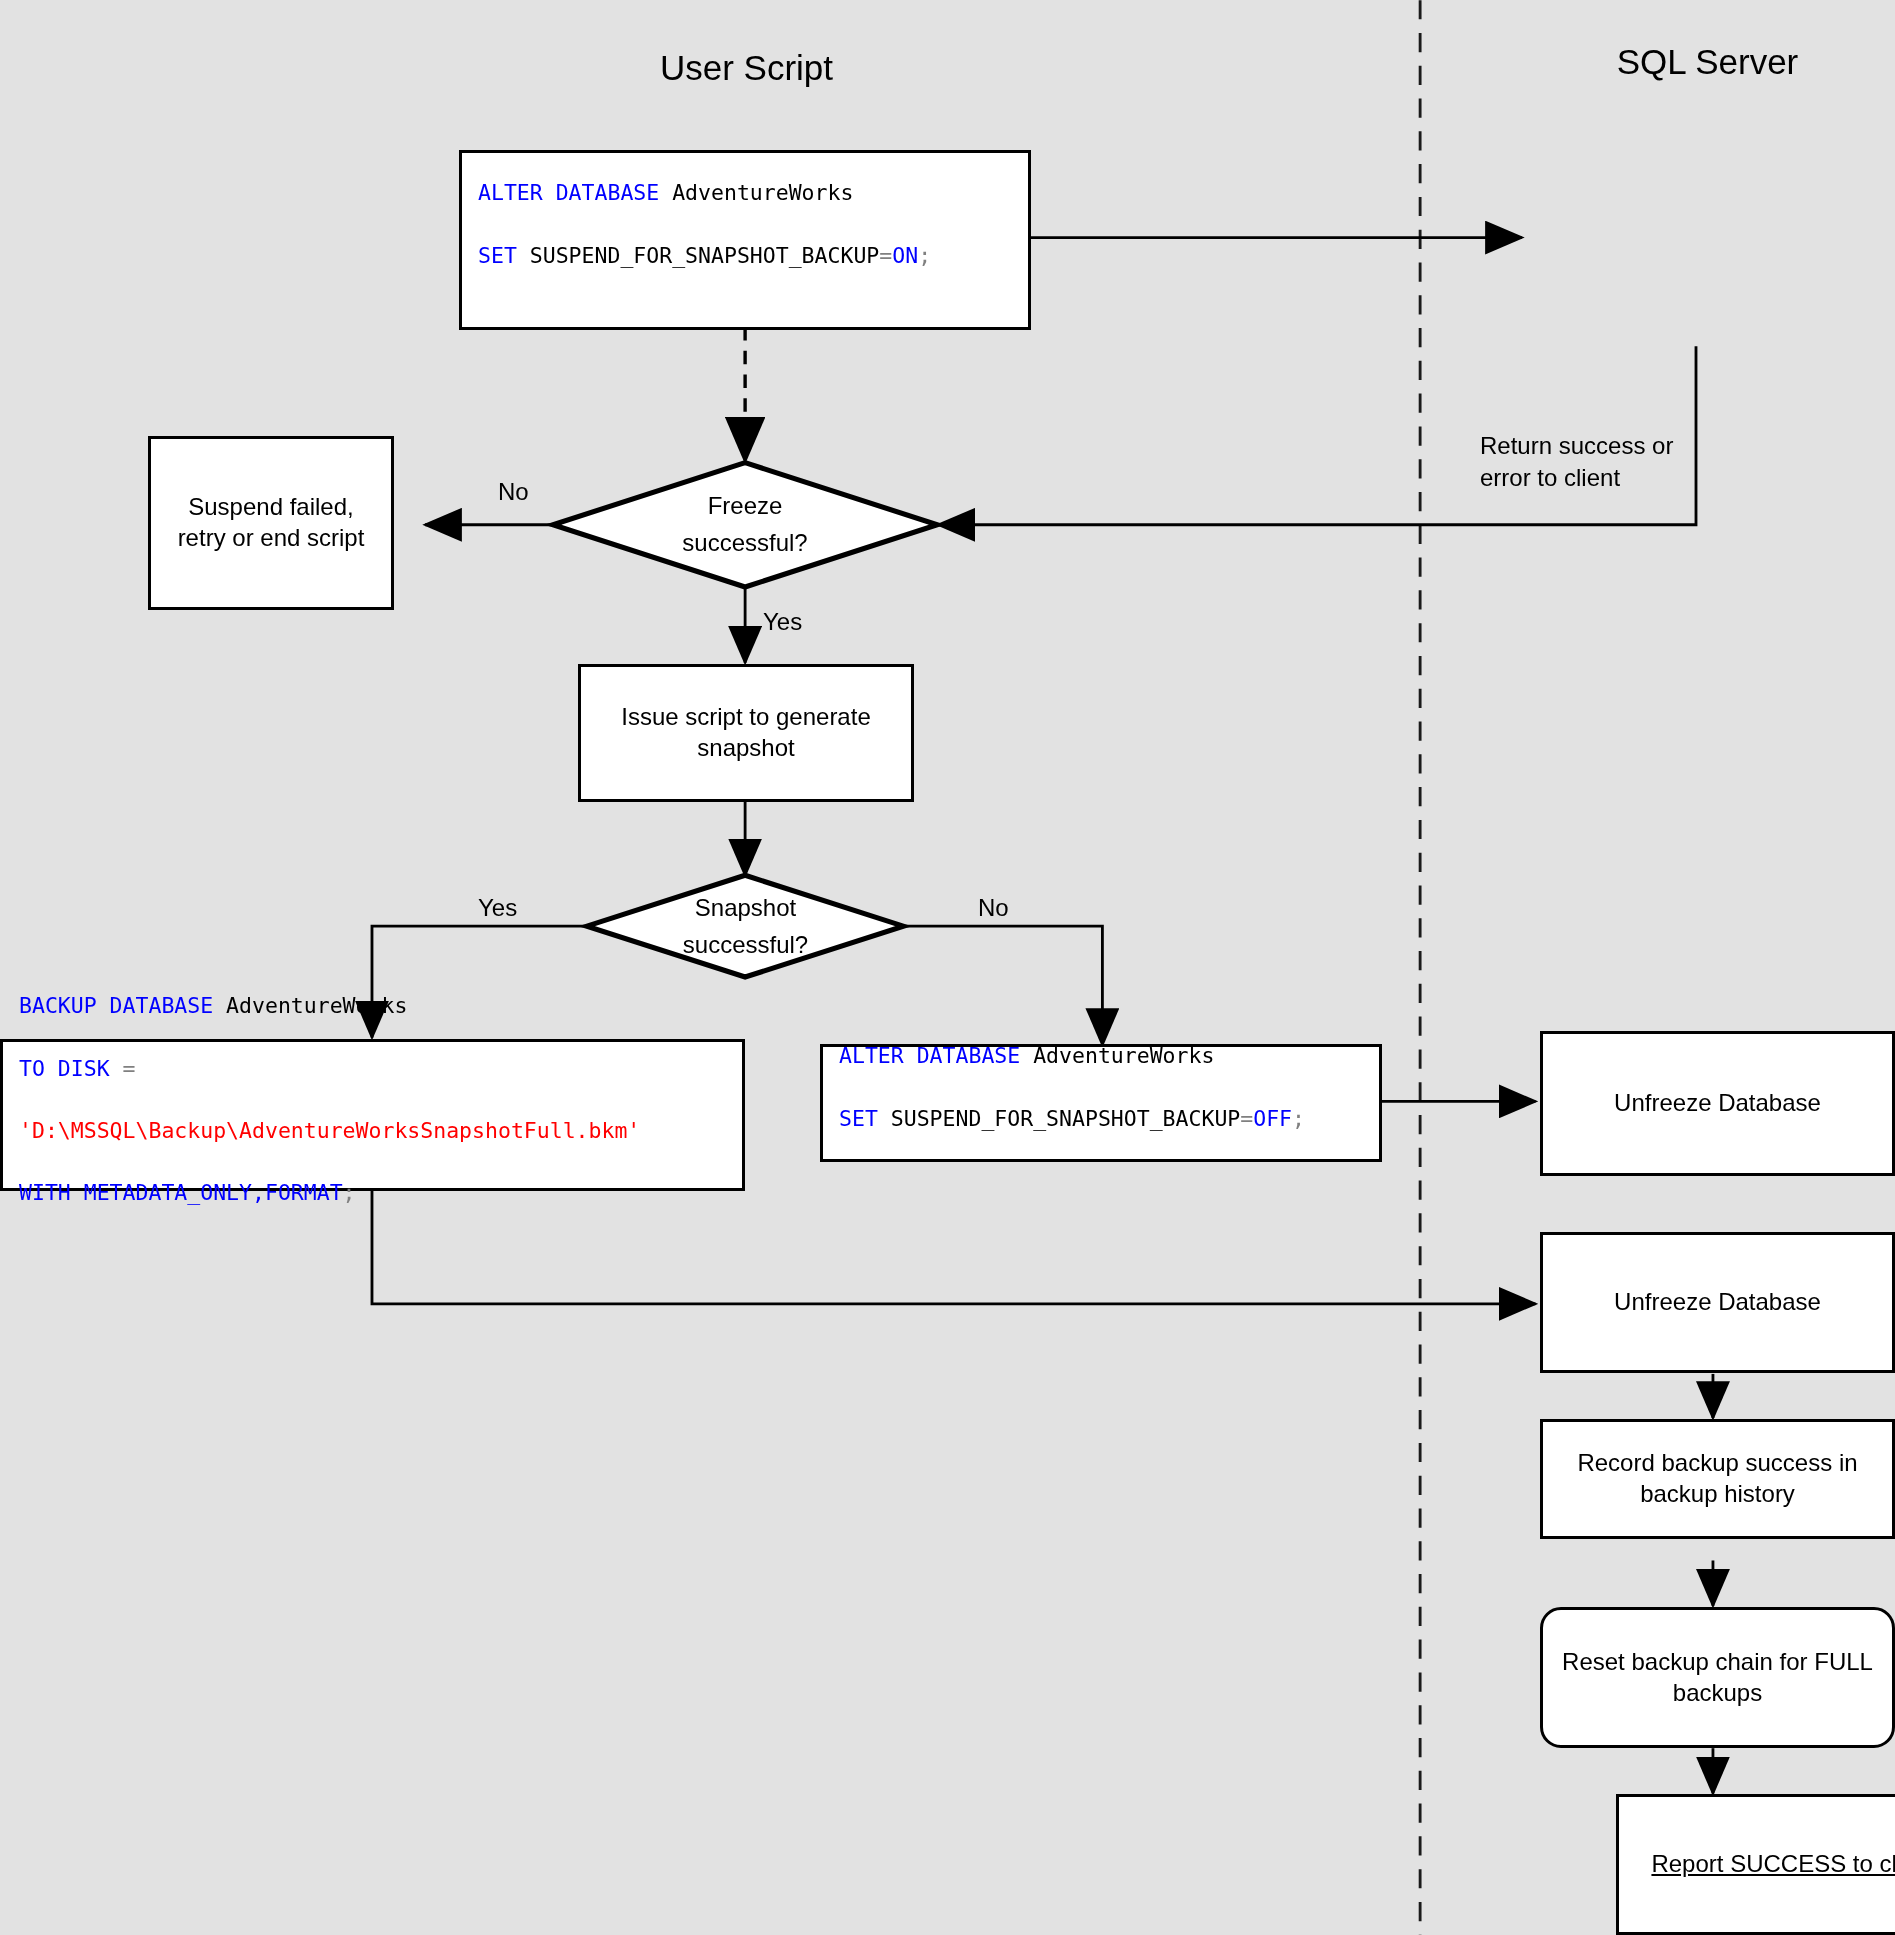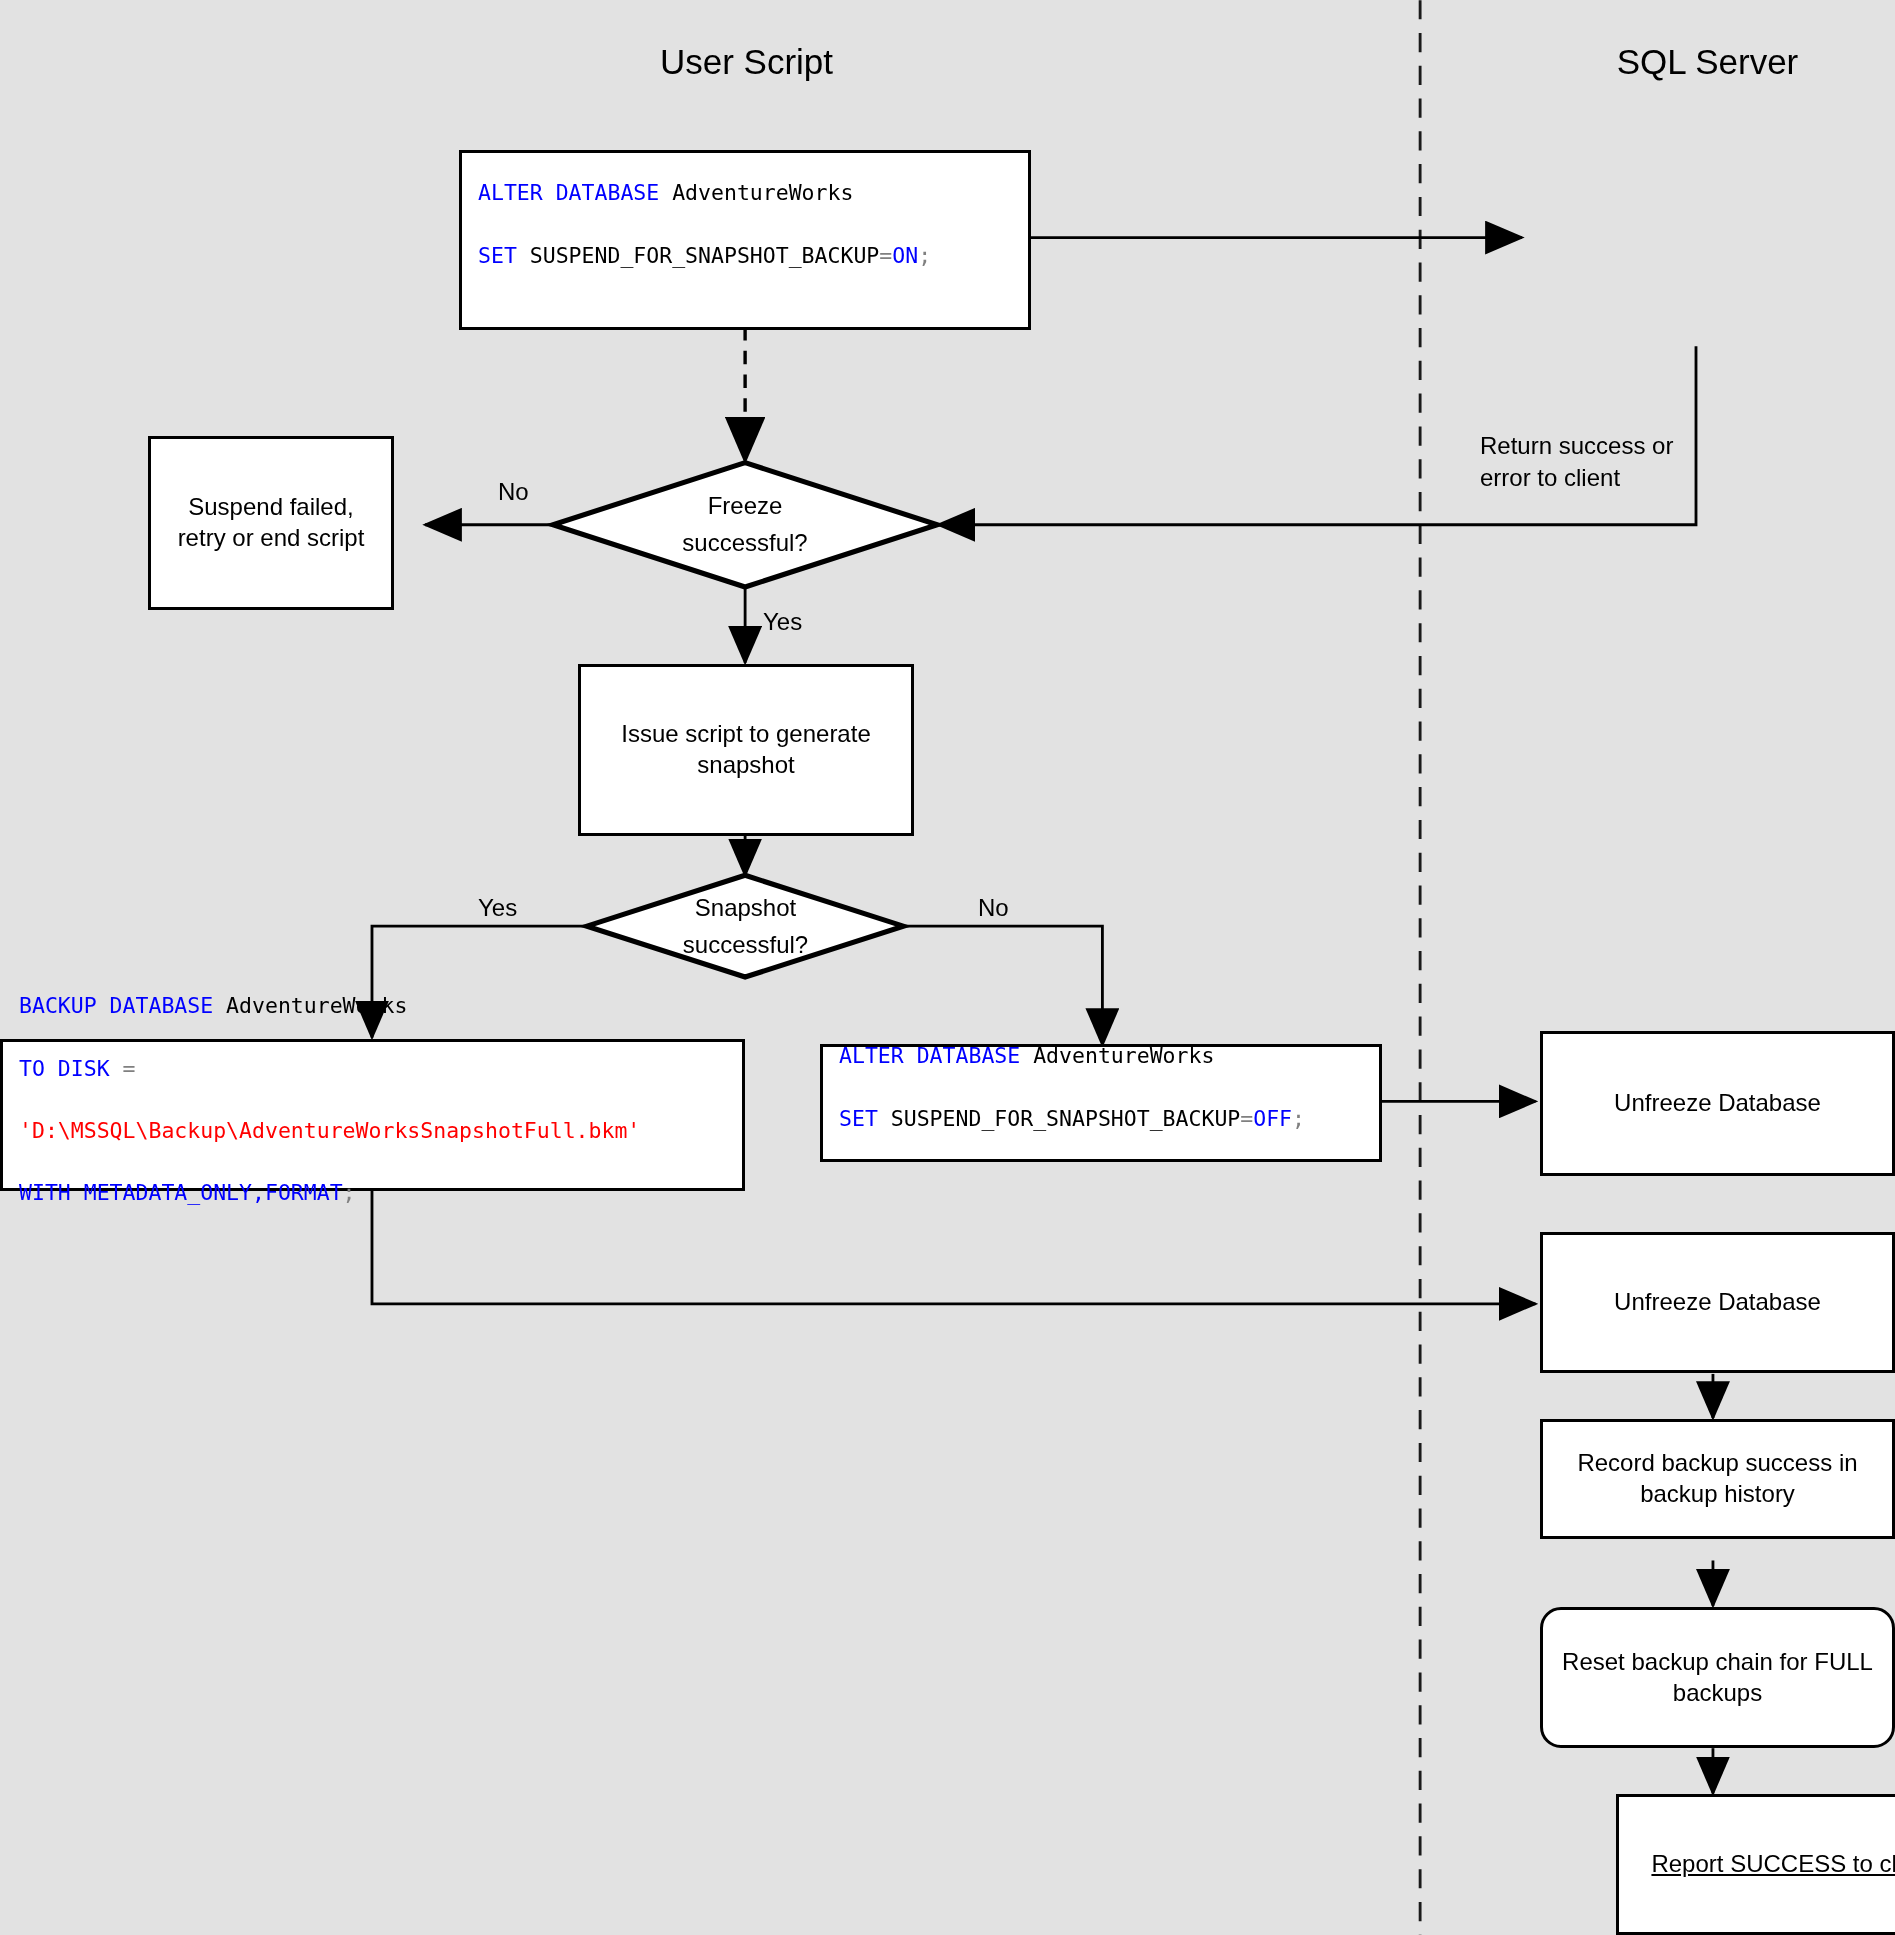--- a/index.html
+++ b/index.html
@@ -125,21 +125,21 @@
     <path d="M 3030,2430 L 3030,2508" fill="none" stroke="#000" stroke-width="5" marker-end="url(#ah)"></path>
 
     <path d="M 3030,2760 L 3030,2840" fill="none" stroke="#000" stroke-width="5" marker-end="url(#ah)"></path>
 
     <path d="M 3030,3092 L 3030,3172" fill="none" stroke="#000" stroke-width="5" marker-end="url(#ah)"></path>
 
     <polygon points="1318,818 1658,928 1318,1038 978,928" fill="#ffffff" stroke="#000000" stroke-width="9"></polygon>
     <polygon points="1318,1548 1598,1638 1318,1728 1038,1638" fill="#ffffff" stroke="#000000" stroke-width="9"></polygon>
   </svg>
 
-  <div class="swimlane-title" style="left:588px; top:42px; width:317px;text-align:center;">User Script</div>
+  <div class="swimlane-title" style="left:588px; top:48px; width:317px;text-align:center;">User Script</div>
   <div class="swimlane-title" style="left:1549px; top:42px; width:317px;">SQL Server</div>
 
   <div class="node code" style="left:459px; top:150px; width:572px; height:180px;">
     <div class="code-inner">
 <div><span class="kw">ALTER DATABASE </span><span class="id">AdventureWorks</span></div>
 <div><span class="kw">SET </span><span class="id">SUSPEND_FOR_SNAPSHOT_BACKUP</span><span class="op">=</span><span class="kw">ON</span><span class="op">;</span></div>
     </div>
   </div>
 
 
@@ -148,21 +148,21 @@
     <div>retry or end script</div>
   </div>
 
   <div class="diamond-wrap" style="left:553px; top:462px; width:384px; height:124px;">
     <div class="diamond-label">
       <span>Freeze</span>
       <span>successful?</span>
     </div>
   </div>
 
-  <div class="node" style="left:578px; top:664px; width:336px; height:172px; flex-direction:column;">
+  <div class="node" style="left:578px; top:664px; width:336px; height:138px; flex-direction:column;">
     <div>Issue script to generate</div>
     <div>snapshot</div>
   </div>
 
   <div class="diamond-wrap" style="left:587px; top:875px; width:317px; height:102px;">
     <div class="diamond-label">
       <span>Snapshot</span>
       <span>successful?</span>
     </div>
   </div>

